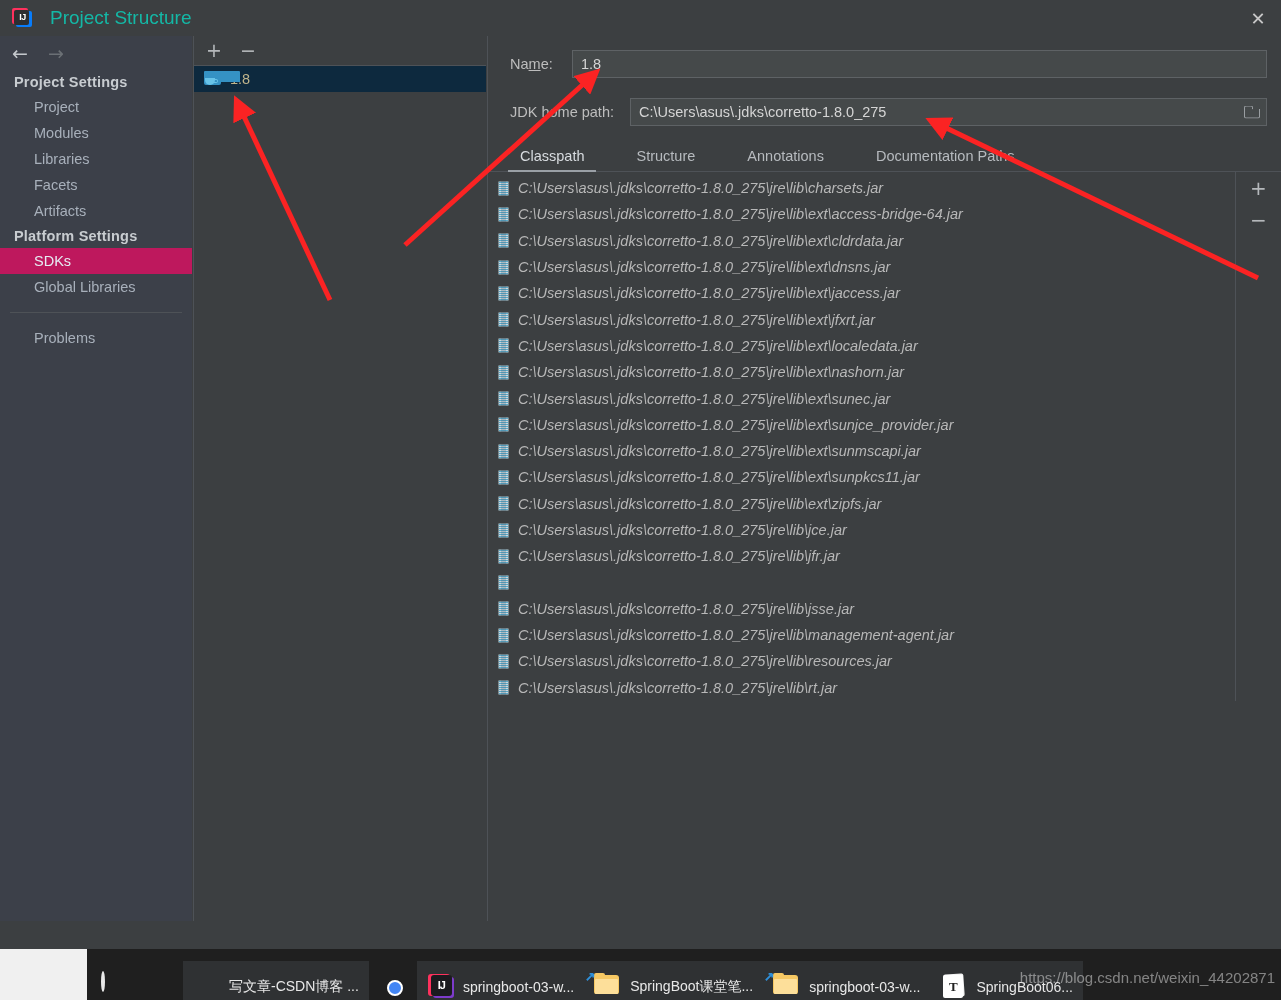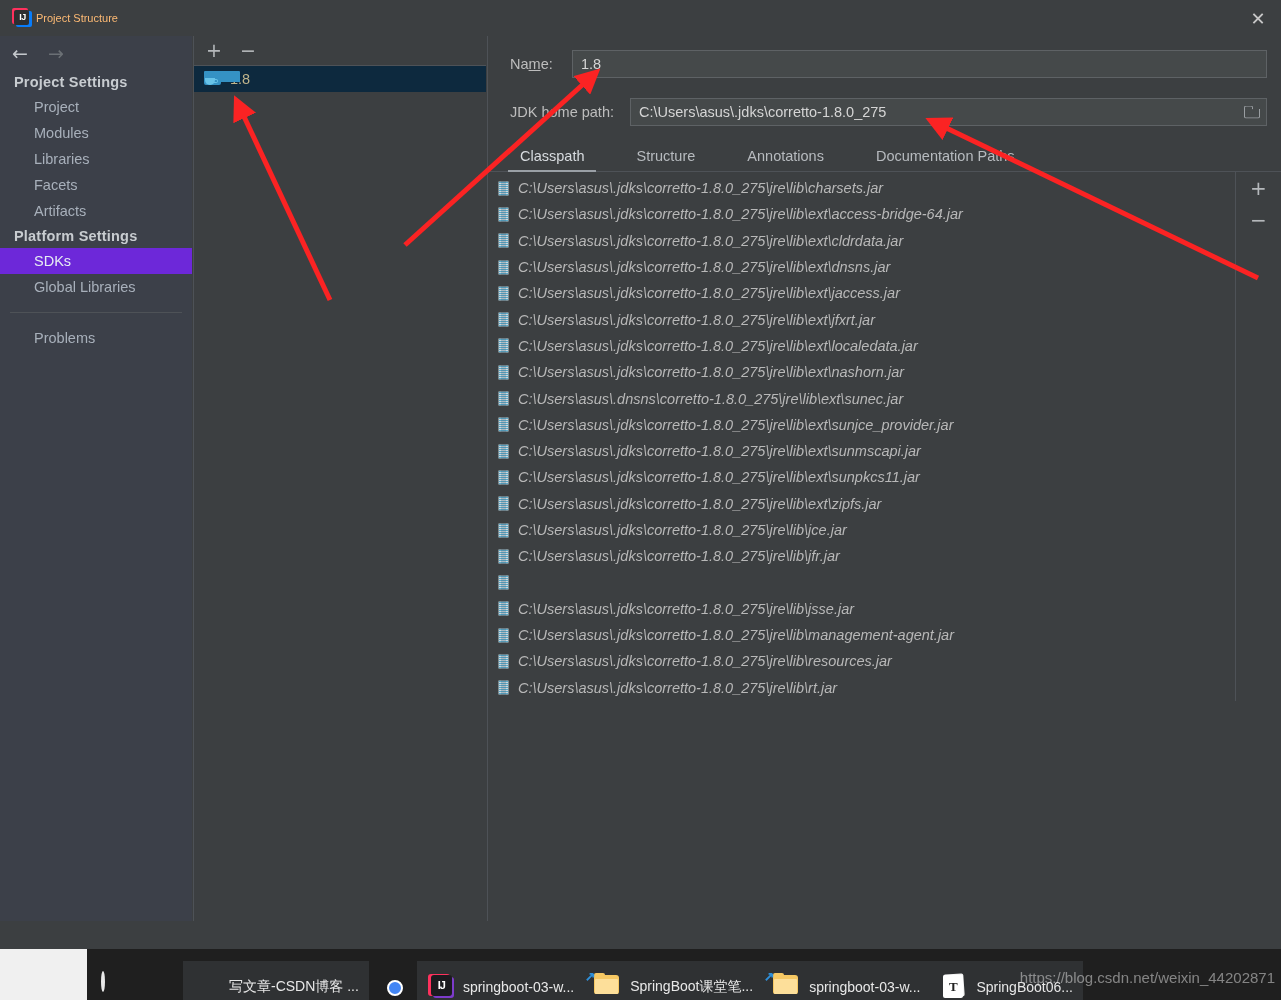--- a/index.html
+++ b/index.html
@@ -15,40 +15,40 @@
   .titlebar {
     position: absolute; left: 0; top: 0; width: 1281px; height: 36px;
     background: #3c3f41; display: flex; align-items: center;
   }
   .tb-icon { width: 20px; height: 20px; margin-left: 12px; position: relative; }
   .tb-icon .sq1 { position:absolute; left:0; top:0; width:16px; height:16px; background:#fe315d; border-radius:2px;}
   .tb-icon .sq2 { position:absolute; left:4px; top:3px; width:16px; height:16px; background:#087cfa; border-radius:2px;}
   .tb-icon .sq3 { position:absolute; left:2px; top:2px; width:15px; height:15px; background:#2d2f31; border-radius:2px;}
   .tb-icon .ij  { position:absolute; left:3px; top:2px; width:15px; height:15px; color:#fff; font-size:9px;
                   font-weight:bold; font-family:"Liberation Sans",sans-serif; line-height:15px; text-align:center; letter-spacing:-0.5px;}
-  .tb-title { margin-left: 4px; color: #fdba74; font-size: 11px; }
+  .tb-title { margin-left: 18px; color: #14b8a6; font-size: 19px; }
   .tb-close {
     position: absolute; right: 0; top: 0; width: 46px; height: 36px;
     display: flex; align-items: center; justify-content: center;
     color: #c8c8c8; font-size: 18px; font-family: "DejaVu Sans", sans-serif;
   }
 
   
   .leftnav {
     position: absolute; left: 0; top: 36px; width: 192px; height: 885px;
     background: #3c4049;
   }
   .navbtns { height: 34px; display: flex; align-items: center; padding-left: 12px; gap: 20px; }
   .arrowbtn { font-size: 19px; font-family: "DejaVu Sans", sans-serif; line-height: 1; }
   .arrow-back { color: #c4c8cc; }
   .arrow-fwd  { color: #6b7075; }
 
   .nav-group { color: #c8ccd0; font-size: 14.5px; font-weight: bold; padding: 4px 0 4px 14px; letter-spacing: 0.2px;}
   .nav-item  { color: #a8b0bb; font-size: 14.5px; padding: 5px 0 5px 34px; }
-  .nav-item.selected { background: #6d28d9; color: #e6ecf3; }
+  .nav-item.selected { background: #be185d; color: #e6ecf3; }
   .nav-sep { height: 1px; background: #4e5257; margin: 12px 10px 12px 10px; }
 
   
   .sdklist {
     position: absolute; left: 193px; top: 36px; width: 293px; height: 885px;
     background: #3c3f41; border-left: 1px solid #4e5257;
   }
   .sdk-toolbar { height: 30px; display: flex; align-items: center; padding-left: 12px; gap: 18px;
                  border-bottom: 1px solid #4e5257; }
   .tb-plus, .tb-minus { color: #b5b8bb; font-size: 19px; font-family:"DejaVu Sans",sans-serif; line-height: 1; }
@@ -288,21 +288,21 @@
               <span class="body"></span>
               <span class="strip"></span>
             </span>
             <span class="cp-text">C:\Users\asus\.jdks\corretto-1.8.0_275\jre\lib\ext\nashorn.jar</span>
           </div>
           <div class="cp-row">
             <span class="jar-icon">
               <span class="body"></span>
               <span class="strip"></span>
             </span>
-            <span class="cp-text">C:\Users\asus\.dnsns\corretto-1.8.0_275\jre\lib\ext\sunec.jar</span>
+            <span class="cp-text">C:\Users\asus\.jdks\corretto-1.8.0_275\jre\lib\ext\sunec.jar</span>
           </div>
           <div class="cp-row">
             <span class="jar-icon">
               <span class="body"></span>
               <span class="strip"></span>
             </span>
             <span class="cp-text">C:\Users\asus\.jdks\corretto-1.8.0_275\jre\lib\ext\sunjce_provider.jar</span>
           </div>
           <div class="cp-row">
             <span class="jar-icon">

